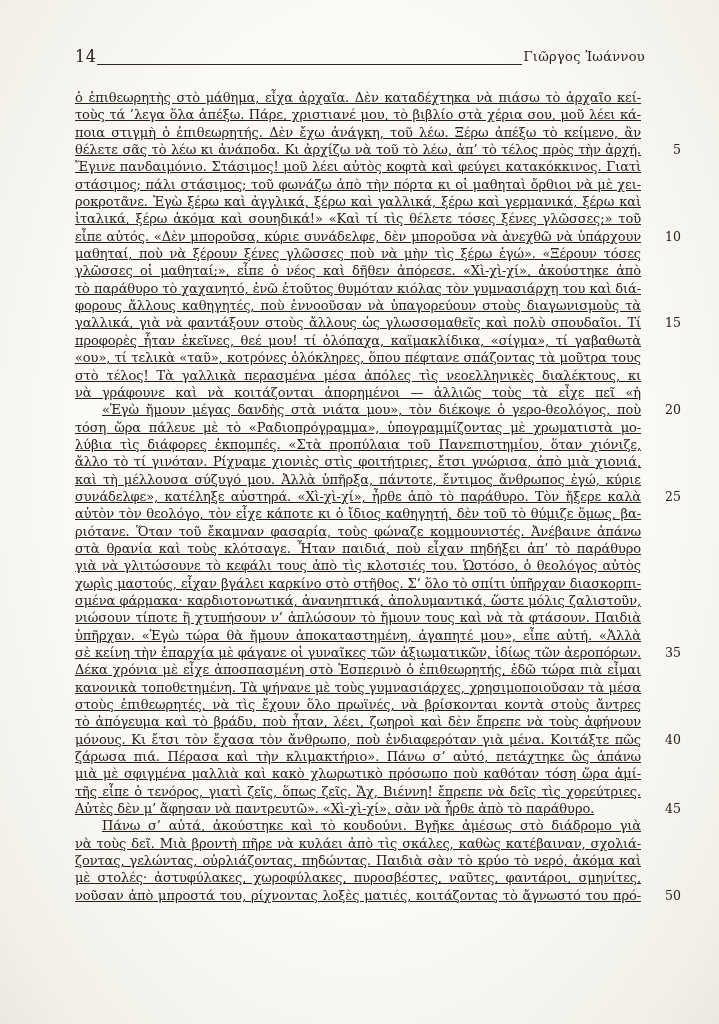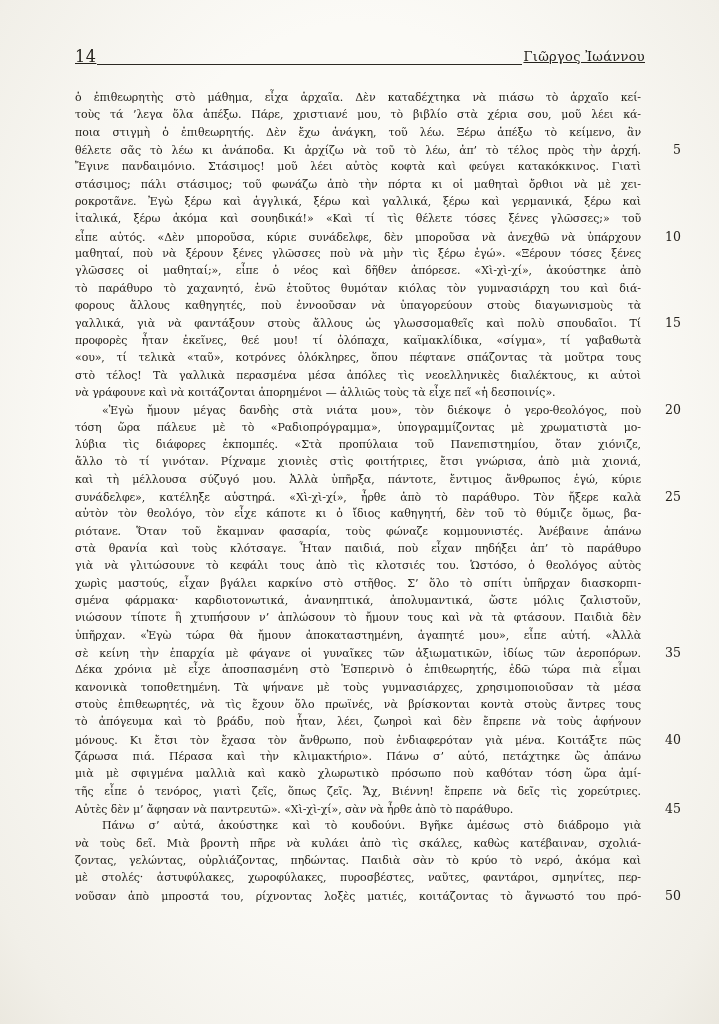--- a/index.html
+++ b/index.html
@@ -19,21 +19,20 @@
     position: absolute;
     inset: 0;
   }
   .page-header {
     position: absolute;
     left: 75px;
     top: 47px;
     width: 570px;
     display: flex;
     align-items: flex-end;
-    text-decoration: underline;
   }
   .page-num {
     font-size: 16px;
     line-height: 19px;
     letter-spacing: 0.5px;
   }
   .header-rule {
     flex: 1;
     border-bottom: 1.7px solid #2c2923;
     margin: 0 1px 1px 1px;
@@ -53,27 +52,28 @@
   }
   .line-row {
     display: flex;
     align-items: baseline;
     height: 17.35px;
   }
   .line-text {
     width: 566px;
     height: 17.35px;
     overflow: hidden;
-    font-size: 11px;
+    font-size: 13px;
     line-height: 17.35px;
     letter-spacing: -0.1px;
     text-align: justify;
     text-align-last: justify;
     -moz-text-align-last: justify;
     white-space: normal;
+    text-decoration: underline;
   }
   .line-text.par-end {
     text-align-last: left;
     -moz-text-align-last: left;
   }
   .line-text.indent {
     text-indent: 27px;
   }
   .line-no {
     width: 40px;

